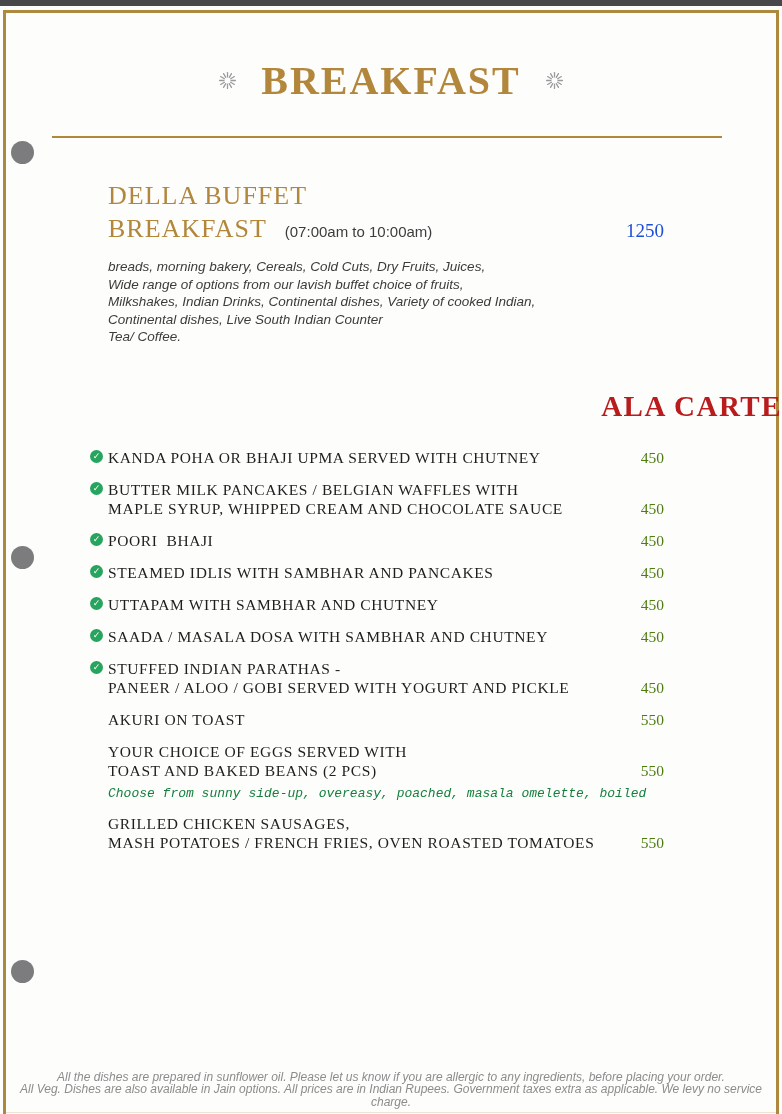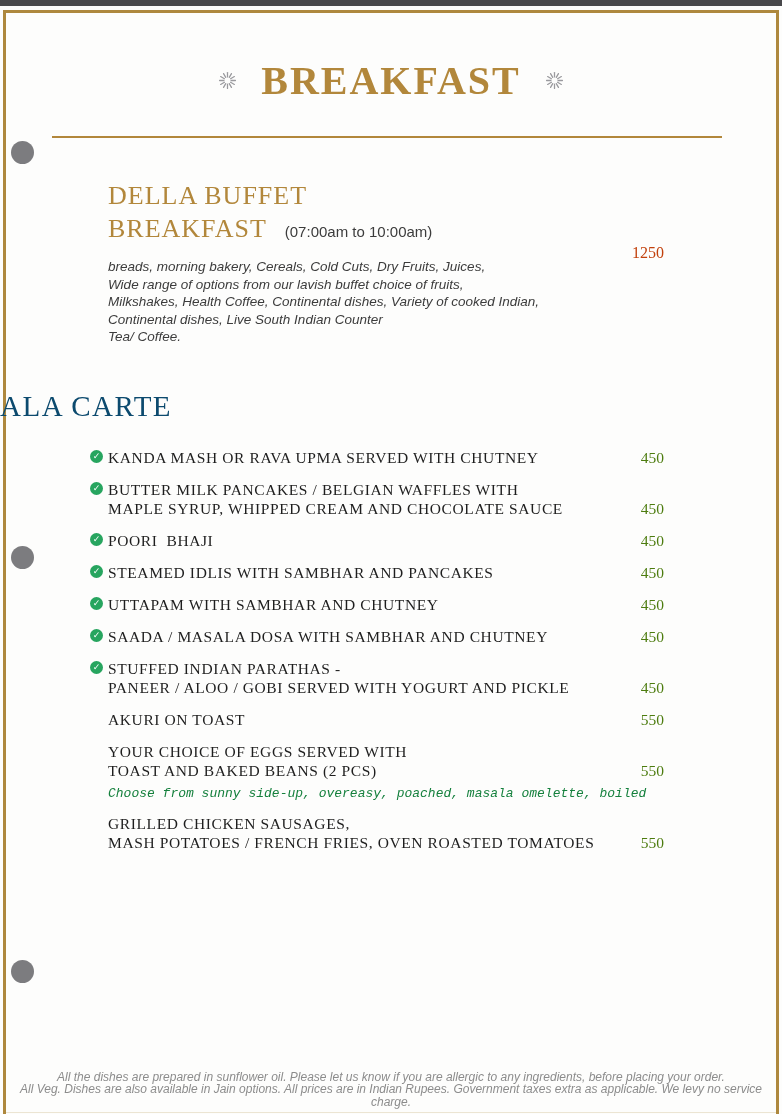--- a/index.html
+++ b/index.html
@@ -19,26 +19,26 @@
   .page-title{margin:0;font-size:40px;font-weight:bold;color:#b2873b;letter-spacing:2px;}
   .ornament{display:flex;align-items:center;}
 
   .title-divider{position:absolute;top:136px;left:52px;width:670px;height:2px;background:#b2873b;}
 
   .buffet{position:absolute;top:179px;left:108px;width:556px;}
   .buffet-name{font-size:26px;color:#b2873b;letter-spacing:1px;line-height:33px;}
   .buffet-line2{display:flex;align-items:baseline;}
   .timing{font-family:"Liberation Sans", sans-serif;font-size:15px;
           color:#3c3c3c;letter-spacing:0;margin-left:18px;}
-  .buffet-price{position:absolute;top:41px;right:0;font-size:16px;color:#c2410c;margin-top:24px;}
+  .buffet-price{position:absolute;top:41px;right:0;font-size:19px;color:#1d4ed8;}
   .buffet-desc{margin-top:10px;font-family:"Liberation Sans", sans-serif;font-style:italic;
                font-size:13.5px;line-height:17.5px;color:#3c3c3c;}
 
-  .alacarte-heading{position:absolute;top:390px;left:0;right:0;margin:0;text-align:left;
-                    font-size:29px;font-weight:normal;color:#0c4a6e;letter-spacing:1.5px;}
+  .alacarte-heading{position:absolute;top:390px;left:0;right:0;margin:0;text-align:right;
+                    font-size:29px;font-weight:bold;color:#b91c1c;letter-spacing:1.5px;}
 
   .items{position:absolute;top:448px;left:90px;width:574px;}
   .item-row{display:flex;margin-bottom:13px;}
   .veg-col{flex:0 0 18px;width:18px;padding-top:2px;}
   .veg-icon{width:13px;height:13px;border-radius:50%;background:#27a55f;display:flex;
             align-items:center;justify-content:center;color:#ffffff;font-size:9px;
             font-family:"DejaVu Sans", sans-serif;line-height:1;}
   .item-text{flex:1;font-size:15.5px;line-height:19px;letter-spacing:0.6px;color:#1e1e1e;
              white-space:pre-wrap;}
   .item-price{align-self:flex-end;font-size:15.5px;line-height:19px;color:#4d7c0f;padding-left:10px;}
@@ -109,36 +109,36 @@
       <div>DELLA BUFFET</div>
       <div class="buffet-line2">
         <span>BREAKFAST</span>
         <span class="timing">(07:00am to 10:00am)</span>
       </div>
     </div>
     <div class="buffet-price">1250</div>
     <div class="buffet-desc">
       <div>breads, morning bakery, Cereals, Cold Cuts, Dry Fruits, Juices,</div>
       <div>Wide range of options from our lavish buffet choice of fruits,</div>
-      <div>Milkshakes, Health Coffee, Continental dishes, Variety of cooked Indian,</div>
+      <div>Milkshakes, Indian Drinks, Continental dishes, Variety of cooked Indian,</div>
       <div>Continental dishes, Live South Indian Counter</div>
       <div>Tea/ Coffee.</div>
     </div>
   </section>
 
   <h2 class="alacarte-heading">ALA CARTE</h2>
 
   <div class="items" id="items">
       <div class="item-row">
       <span class="veg-col">
         <span class="veg-icon">
           <span class="check">✓</span>
         </span>
       </span>
-      <span class="item-text">KANDA MASH OR RAVA UPMA SERVED WITH CHUTNEY</span>
+      <span class="item-text">KANDA POHA OR BHAJI UPMA SERVED WITH CHUTNEY</span>
       <span class="item-price">450</span>
     </div>
       <div class="item-row">
       <span class="veg-col">
         <span class="veg-icon">
           <span class="check">✓</span>
         </span>
       </span>
       <span class="item-text">BUTTER MILK PANCAKES / BELGIAN WAFFLES WITH
 MAPLE SYRUP, WHIPPED CREAM AND CHOCOLATE SAUCE</span>

